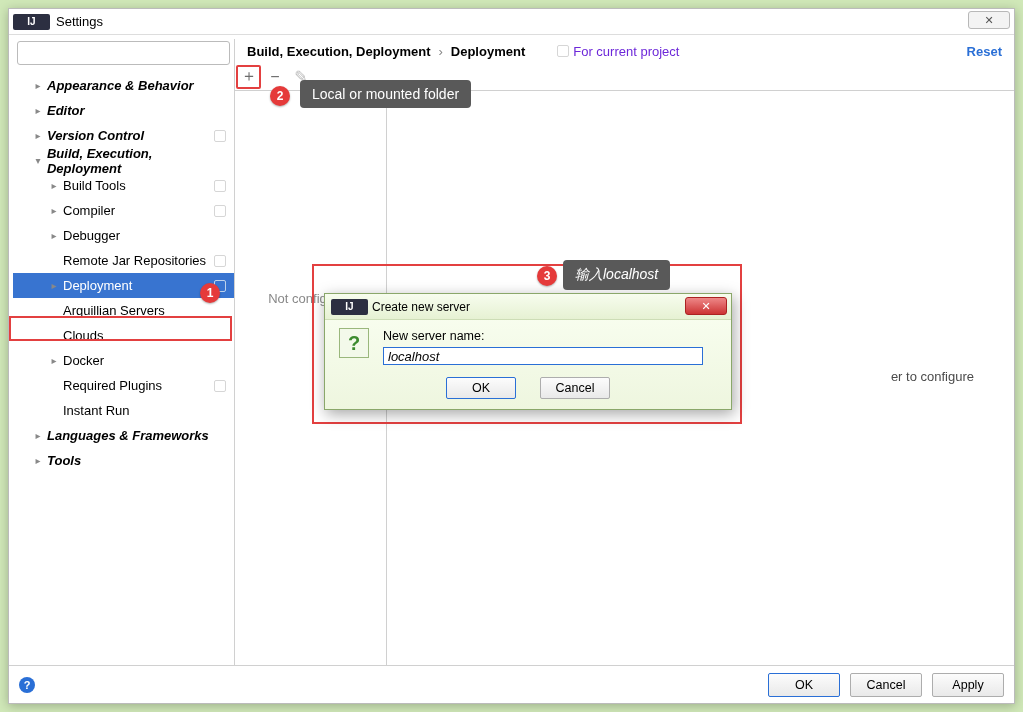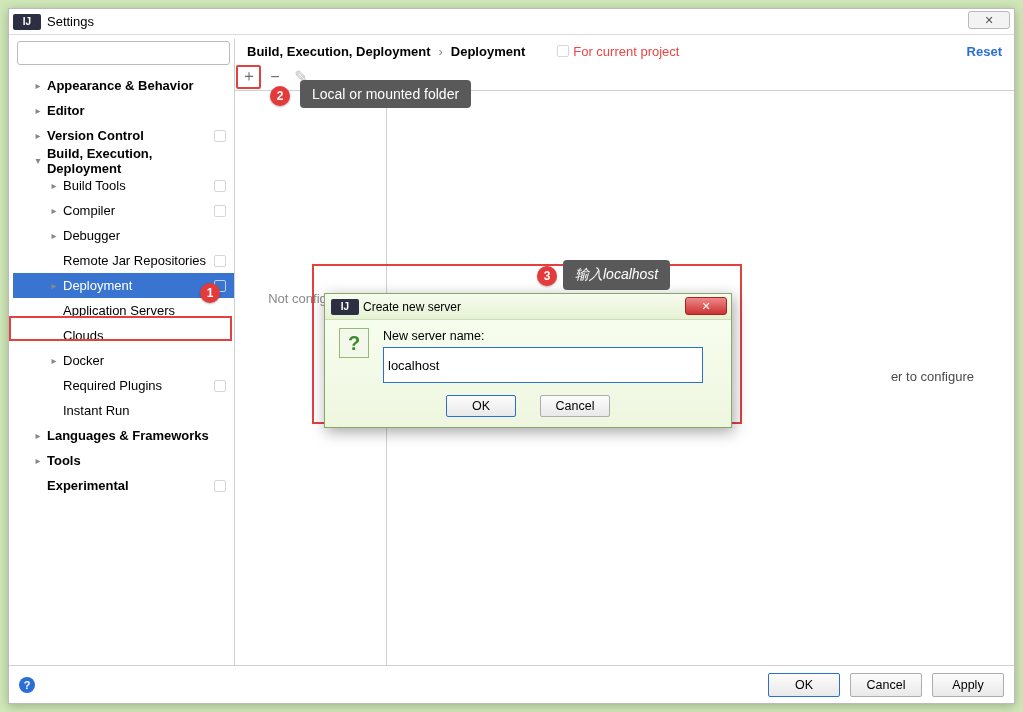--- a/index.html
+++ b/index.html
@@ -24,21 +24,21 @@
   }
   .titlebar {
     display: flex;
     align-items: center;
     height: 26px;
     padding: 0 4px;
     border-bottom: 1px solid #ddd;
     position: relative;
   }
   .app-icon {
-    width: 28px; height: 16px;
+    width: 37px; height: 16px;
     background: #2c2f41;
     color: #fff;
     font-size: 10px;
     display: flex; align-items: center; justify-content: center;
     margin-right: 6px;
     border-radius: 2px;
     font-weight: bold;
   }
   .titlebar .title { font-size: 13px; }
   .win-close {
@@ -110,21 +110,21 @@
   .tree-row.lvl2 { padding-left: 50px; }
   .tree-row.lvl2.arrowed { padding-left: 34px; }
   .tree-row .arrow {
     width: 14px;
     color: #888;
     font-size: 10px;
     display: inline-block;
     text-align: center;
     margin-right: 2px;
   }
-  .tree-row .bold { font-weight: bold; }
+  .tree-row .bold { font-weight: bold; font-style: italic; }
   .tree-row.selected {
     background: #3874d0;
     color: #fff;
   }
   .proj-icon {
     position: absolute;
     right: 8px;
     width: 12px; height: 12px;
     border: 1px solid #bbb;
     border-radius: 2px;
@@ -150,21 +150,21 @@
     display: flex;
     align-items: center;
     height: 24px;
     padding: 0 12px;
     gap: 8px;
   }
   .crumb-bar .crumb { font-weight: bold; }
   .crumb-bar .sep { color: #888; }
   .for-project {
     margin-left: 24px;
-    color: #ef4444;
+    color: #6d28d9;
     display: flex;
     align-items: center;
     gap: 4px;
   }
   .for-project .proj-icon { position: static; }
   .reset {
     margin-left: auto;
     color: #2a6fd6;
     font-weight: bold;
     cursor: pointer;
@@ -284,25 +284,26 @@
     border: 1px solid #9ab77c;
     background: #f3f9ea;
     color: #3d8b2f;
     font-weight: bold;
     font-size: 20px;
     display: flex; align-items: center; justify-content: center;
   }
   .modal label { font-size: 12.5px; }
   .modal input.server {
     width: 320px;
-    height: 36px;
+    height: 18px;
     padding: 0 4px;
     border: 1px solid #2a6fd6;
     margin-top: 4px;
     font-size: 13px;
+    font-style: italic;
   }
   .modal .m-buttons {
     display: flex;
     justify-content: center;
     gap: 24px;
     padding: 8px 0 10px;
   }
   .modal .m-buttons .btn {
     width: 70px; height: 22px;
   }
@@ -387,21 +388,21 @@
           <div class="tree-row lvl2">
             <span>Remote Jar Repositories</span>
             <span class="proj-icon"></span>
           </div>
           <div class="tree-row lvl2 arrowed selected">
             <span class="arrow">▸</span>
             <span>Deployment</span>
             <span class="proj-icon"></span>
           </div>
           <div class="tree-row lvl2">
-            <span>Application Servers</span>
+            <span>Arquillian Servers</span>
           </div>
           <div class="tree-row lvl2">
             <span>Clouds</span>
           </div>
           <div class="tree-row lvl2 arrowed">
             <span class="arrow">▸</span>
             <span>Docker</span>
           </div>
           <div class="tree-row lvl2">
             <span>Required Plugins</span>
@@ -410,24 +411,20 @@
           <div class="tree-row lvl2">
             <span>Instant Run</span>
           </div>
           <div class="tree-row lvl1 arrowed">
             <span class="arrow">▸</span>
             <span class="bold">Languages &amp; Frameworks</span>
           </div>
           <div class="tree-row lvl1 arrowed">
             <span class="arrow">▸</span>
             <span class="bold">Tools</span>
-          </div>
-          <div class="tree-row lvl1">
-            <span class="bold">Experimental</span>
-            <span class="proj-icon"></span>
           </div>
         </div>
     </div>
 
     <div class="main">
       <div class="crumb-bar">
         <span class="crumb">Build, Execution, Deployment</span>
         <span class="sep">›</span>
         <span class="crumb">Deployment</span>
         <span class="for-project">

